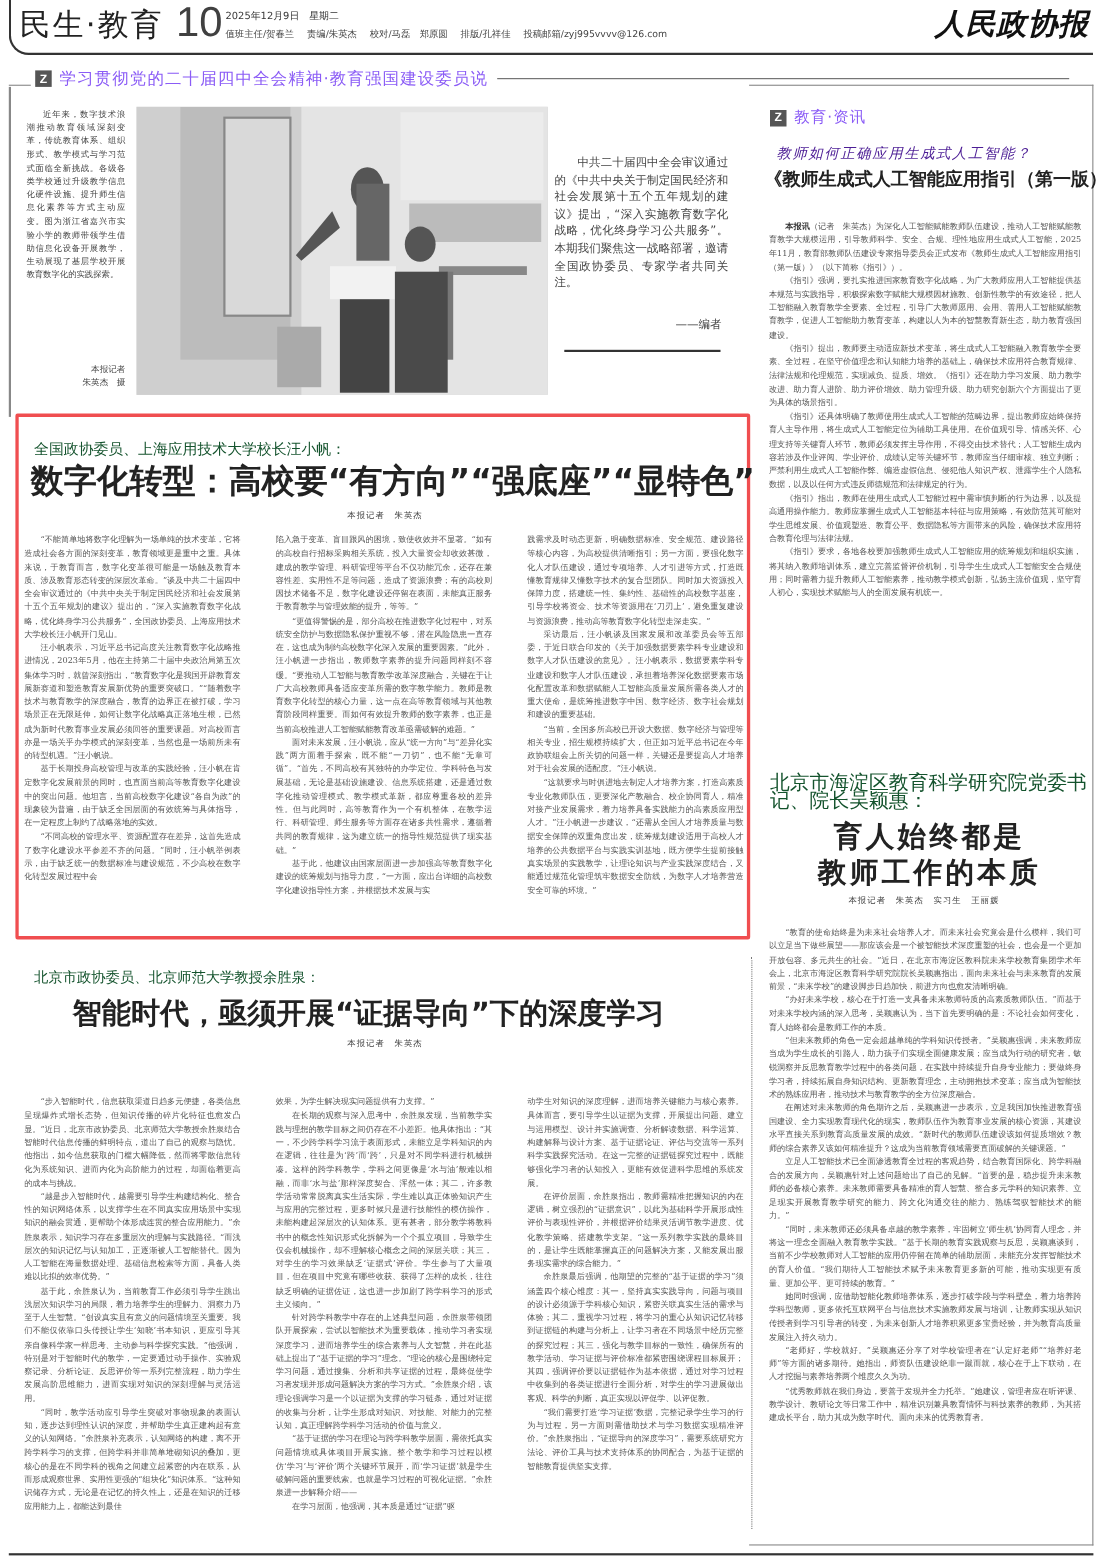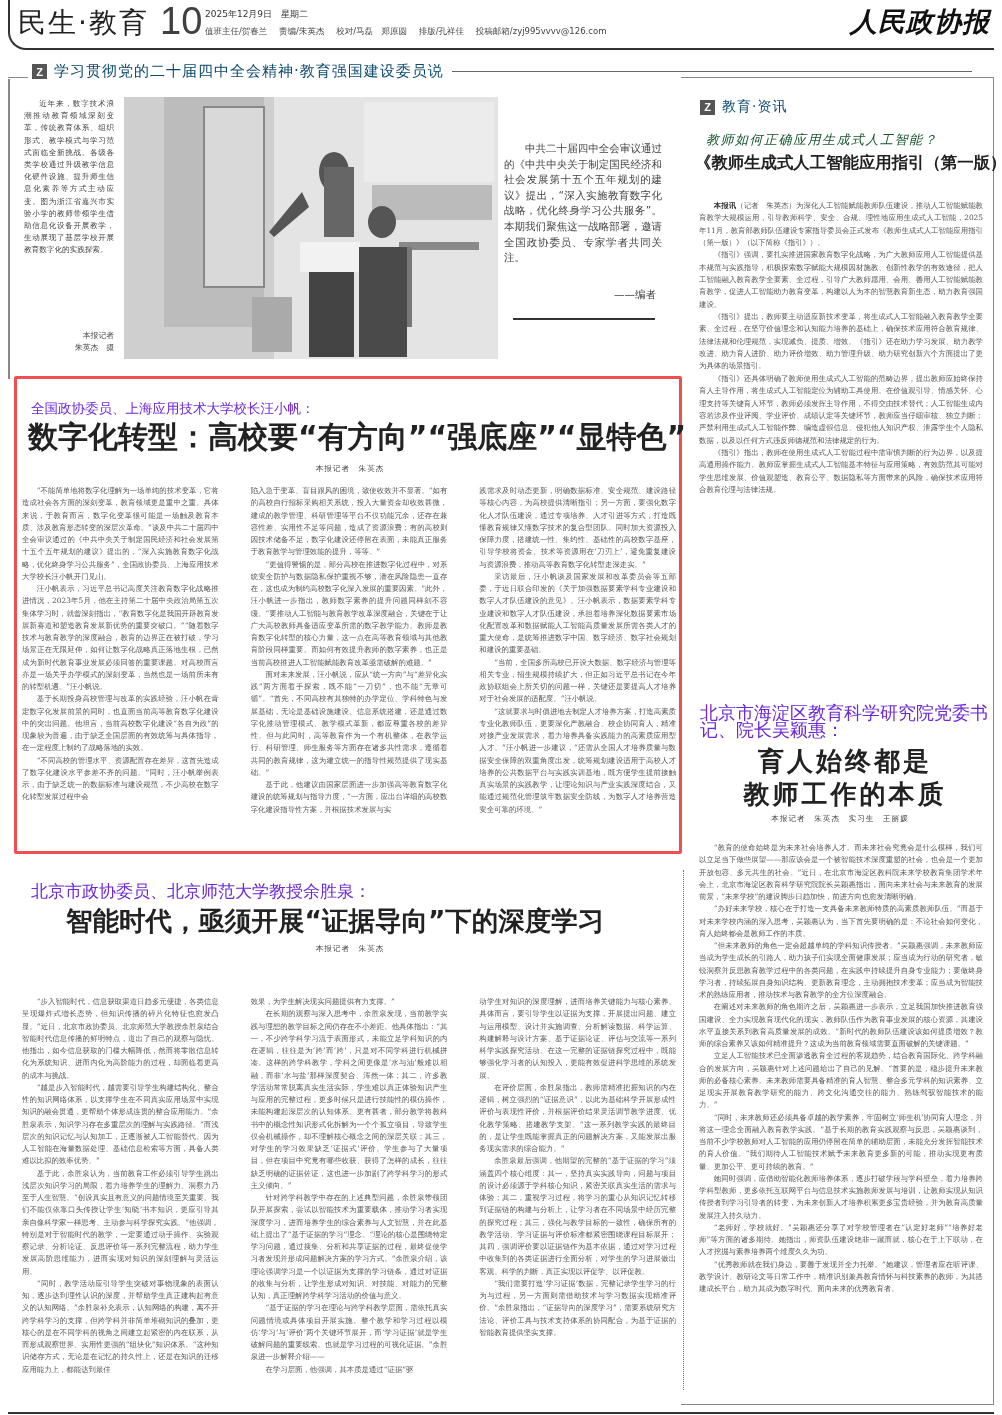--- a/index.html
+++ b/index.html
@@ -16,64 +16,64 @@
   .mh-date { position: absolute; left: 205px; top: 8px; font-family: "DejaVu Sans", sans-serif; font-size: 9px; color: #333; }
   .mh-staff { position: absolute; left: 205px; top: 26px; font-family: "DejaVu Sans", sans-serif; font-size: 8.5px; color: #444; white-space: nowrap; }
   .mh-staff span { margin-right: 9px; }
   .paper-logo { position: absolute; right: 12px; top: 4px; font-family: "DejaVu Serif", serif;
     font-size: 27px; font-weight: bold; font-style: italic; color: #111; letter-spacing: 1px; }
 
   
   .col-head { position: absolute; display: flex; align-items: center; font-family: "DejaVu Sans", sans-serif; }
   .z-badge { width: 15px; height: 15px; background: #555; color: #fff; font-size: 11px; font-weight: bold;
     display: flex; align-items: center; justify-content: center; margin-right: 7px; font-family: "Liberation Sans", sans-serif; }
-  .col-head .lbl { font-size: 15px; color: #0c4a6e; letter-spacing: 1px; white-space: nowrap; text-align: right; }
+  .col-head .lbl { font-size: 15px; color: #8b5cf6; letter-spacing: 1px; white-space: nowrap; text-align: right; }
   .col-head .rule { height: 1px; background: #666; margin-left: 8px; }
 
   
   .feature-frame { position: absolute; left: 8px; top: 79px; width: 2px; height: 300px; background: #888; }
   .photo-caption { position: absolute; left: 24px; top: 98px; width: 90px; font-family: "DejaVu Serif", serif;
     font-size: 7.6px; line-height: 12.2px; color: #444; text-align: justify; text-indent: 2em; }
   .photo-credit { position: absolute; left: 24px; top: 330px; width: 90px; text-align: right; font-size: 7.8px; line-height: 12px; color: #444; }
   .photo { position: absolute; left: 124px; top: 97px; width: 374px; height: 262px; background: #d8d8d8; overflow: hidden; }
   .photo svg { width: 100%; height: 100%; display: block; }
   .intro { position: absolute; left: 504px; top: 141px; width: 158px; font-family: "DejaVu Sans", sans-serif;
     font-size: 10.5px; line-height: 15.6px; color: #444; text-align: justify; text-indent: 2em; }
   .intro-sign { position: absolute; left: 504px; top: 288px; width: 152px; text-align: right; font-family: "DejaVu Sans", sans-serif; font-size: 10.5px; color: #444; }
   .intro-rule { position: absolute; left: 513px; top: 318px; width: 142px; height: 2px; background: #333; }
 
   
-  .kicker { font-family: Liberation Serif, serif; color: #6d28d9; }
+  .kicker { font-family: Liberation Mono, monospace; color: #14532d; }
   .headline { font-family: "DejaVu Sans", sans-serif; font-weight: bold; color: #222; }
   .byline { font-size: 7.6px; color: #444; text-align: center; letter-spacing: 1px; }
   .body-cols { display: flex; justify-content: space-between; gap: 32px; }
   .body-col { font-size: 7.4px; line-height: 12.25px; color: #555; text-align: justify; }
   .body-col p { text-indent: 2em; }
   .body-col p.cont { text-indent: 0; }
 
   
   .highlight { position: absolute; left: 14px; top: 376px; width: 668px; height: 478px;
     border: 3px solid #f04e50; border-radius: 2px; }
   .art1-kicker { position: absolute; left: 31px; top: 400px; font-size: 13.5px; }
   .art1-head { position: absolute; left: 28px; top: 417px; width: 650px; font-size: 30px; letter-spacing: 0px; white-space: nowrap; }
   .art1-byline { position: absolute; left: 20px; top: 464px; width: 660px; }
   .art1-body { position: absolute; left: 22px; top: 485px; width: 654px; height: 360px; overflow: hidden; }
   .art1-body .body-col { width: 208px; }
 
   
-  .art2-kicker { position: absolute; left: 31px; top: 880px; font-size: 17px; }
+  .art2-kicker { position: absolute; left: 31px; top: 880px; font-size: 13px; }
   .art2-head { position: absolute; left: 66px; top: 903px; font-size: 26.5px; white-space: nowrap; }
   .art2-byline { position: absolute; left: 20px; top: 944px; width: 660px; }
   .art2-body { position: absolute; left: 22px; top: 964px; width: 654px; height: 440px; overflow: hidden; }
   .art2-body .body-col { width: 208px; margin-top: 32px; }
   .dotted-sep { position: absolute; left: 683px; top: 870px; width: 0; height: 520px; border-left: 1px dotted #777; }
 
   
   .right-frame { position: absolute; left: 681px; top: 77px; width: 313px; height: 1328px; border: 1px solid #888; border-left: none; }
-  .news-subtitle { position: absolute; left: 706px; top: 131px; font-family: "DejaVu Serif", serif; font-size: 13px; color: #14532d; letter-spacing: 1.5px; font-style: italic; white-space: nowrap; }
+  .news-subtitle { position: absolute; left: 706px; top: 131px; font-family: "DejaVu Serif", serif; font-size: 13px; color: #4c1d95; letter-spacing: 1.5px; font-style: italic; white-space: nowrap; }
   .news-title { position: absolute; left: 695px; top: 152px; font-family: "DejaVu Serif", serif; font-weight: bold; font-size: 16.4px; color: #222; white-space: nowrap; }
   .news-body { position: absolute; left: 699px; top: 200px; width: 284px; height: 475px; overflow: hidden; }
   .news-body .body-col { width: 284px; line-height: 12.35px; }
   .news-body .lead { font-weight: bold; color: #333; }
 
   .art3-kicker { position: absolute; left: 700px; top: 705px; width: 290px; font-size: 18px; line-height: 17px; }
   .art3-head { position: absolute; left: 700px; top: 745px; width: 290px; text-align: center; font-family: "DejaVu Serif", serif; font-size: 26px; line-height: 33px; letter-spacing: 3px; }
   .art3-byline { position: absolute; left: 690px; top: 814px; width: 300px; }
   .art3-body { position: absolute; left: 699px; top: 842px; width: 284px; height: 512px; overflow: hidden; }
   .art3-body .body-col { width: 284px; }
@@ -193,20 +193,21 @@
 </div>
 <div class="news-subtitle">教师如何正确应用生成式人工智能？</div>
 <div class="news-title">《教师生成式人工智能应用指引（第一版）》正式发布</div>
 <div class="news-body">
   <div class="body-col">
     <p><span class="lead">本报讯</span><span>（记者　朱英杰）</span><span>为深化人工智能赋能教师队伍建设，推动人工智能赋能教育教学大规模运用，引导教师科学、安全、合规、理性地应用生成式人工智能，2025年11月，教育部教师队伍建设专家指导委员会正式发布《教师生成式人工智能应用指引（第一版）》（以下简称《指引》）。</span></p>
     <p>《指引》强调，要扎实推进国家教育数字化战略，为广大教师应用人工智能提供基本规范与实践指导，积极探索数字赋能大规模因材施教、创新性教学的有效途径，把人工智能融入教育教学全要素、全过程，引导广大教师愿用、会用、善用人工智能赋能教育教学，促进人工智能助力教育变革，构建以人为本的智慧教育新生态，助力教育强国建设。</p>
     <p>《指引》提出，教师要主动适应新技术变革，将生成式人工智能融入教育教学全要素、全过程，在坚守价值理念和认知能力培养的基础上，确保技术应用符合教育规律、法律法规和伦理规范，实现减负、提质、增效。《指引》还在助力学习发展、助力教学改进、助力育人进阶、助力评价增效、助力管理升级、助力研究创新六个方面提出了更为具体的场景指引。</p>
     <p>《指引》还具体明确了教师使用生成式人工智能的范畴边界，提出教师应始终保持育人主导作用，将生成式人工智能定位为辅助工具使用。在价值观引导、情感关怀、心理支持等关键育人环节，教师必须发挥主导作用，不得交由技术替代；人工智能生成内容若涉及作业评阅、学业评价、成绩认定等关键环节，教师应当仔细审核、独立判断；严禁利用生成式人工智能作弊、编造虚假信息、侵犯他人知识产权、泄露学生个人隐私数据，以及以任何方式违反师德规范和法律规定的行为。</p>
     <p>《指引》指出，教师在使用生成式人工智能过程中需审慎判断的行为边界，以及提高通用操作能力。教师应掌握生成式人工智能基本特征与应用策略，有效防范其可能对学生思维发展、价值观塑造、教育公平、数据隐私等方面带来的风险，确保技术应用符合教育伦理与法律法规。</p>
+    <p>《指引》要求，各地各校要加强教师生成式人工智能应用的统筹规划和组织实施，将其纳入教师培训体系，建立完善监督评价机制，引导学生生成式人工智能安全合规使用；同时需着力提升教师人工智能素养，推动教学模式创新，弘扬主流价值观，坚守育人初心，实现技术赋能与人的全面发展有机统一。</p>
   </div>
 </div>
 
 <div class="kicker art3-kicker">北京市海淀区教育科学研究院党委书记、院长吴颖惠：</div>
 <div class="headline art3-head">
   <div>育人始终都是</div>
   <div>教师工作的本质</div>
 </div>
 <div class="byline art3-byline">本报记者　朱英杰　实习生　王丽媛</div>
 <div class="art3-body">

